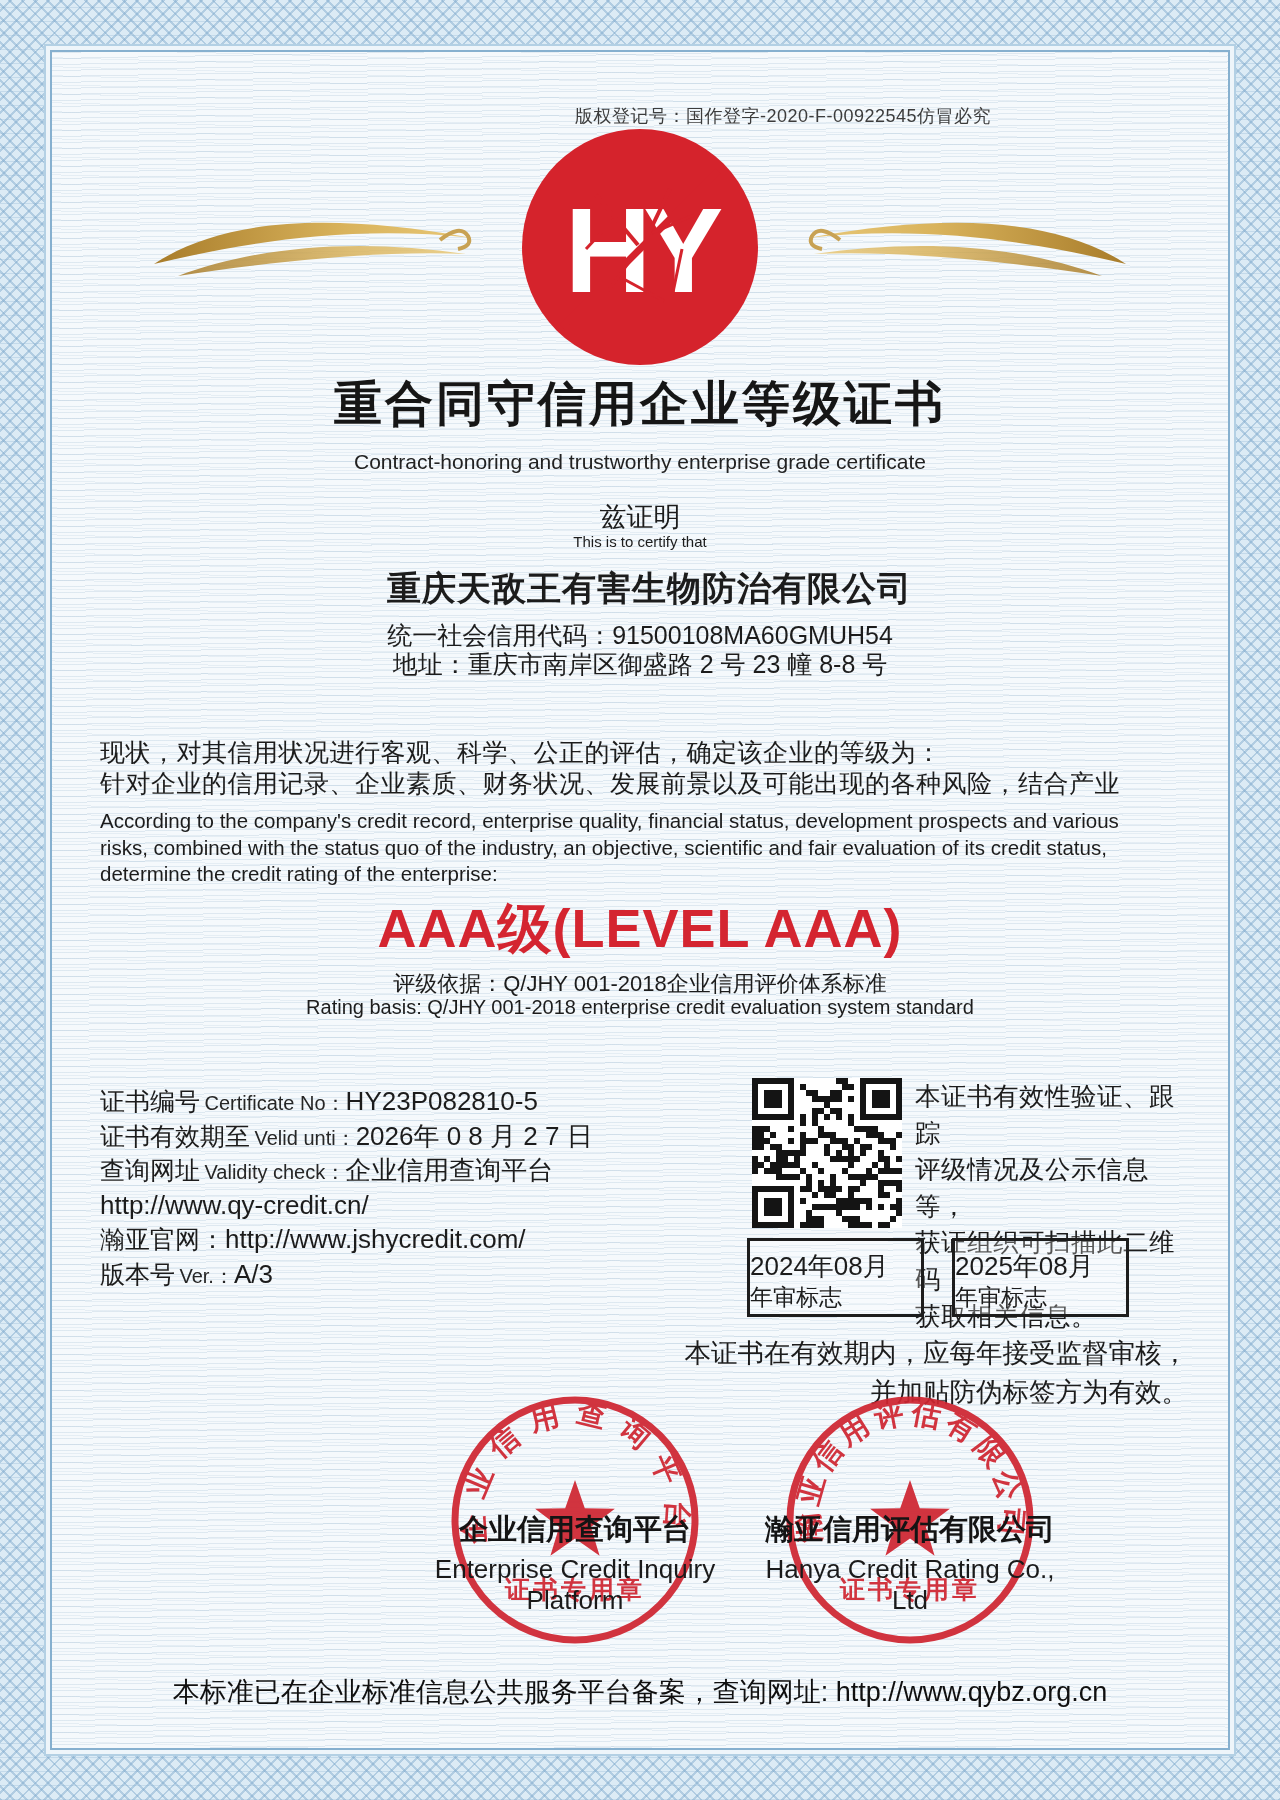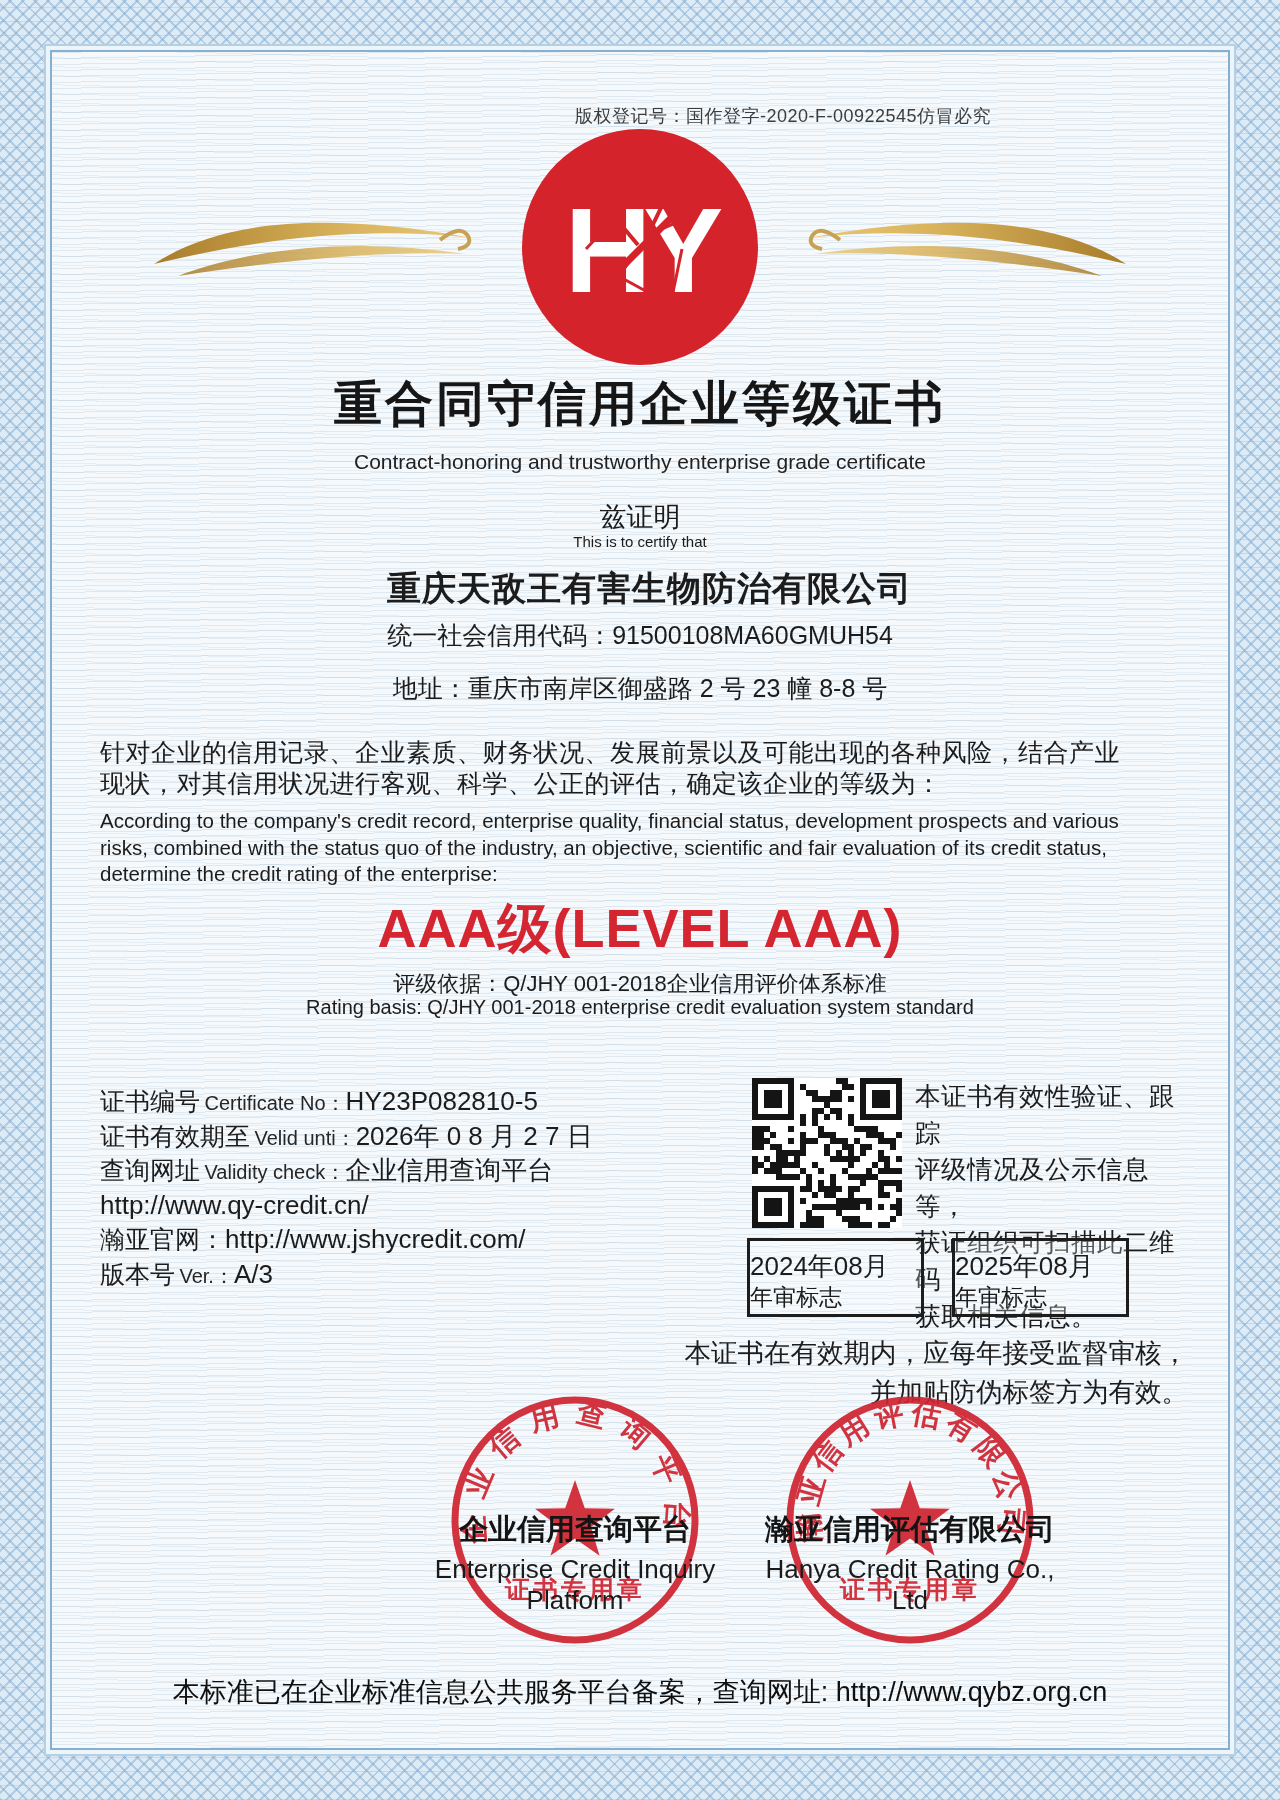--- a/index.html
+++ b/index.html
@@ -34,21 +34,21 @@
   .flourish { top:208px; width:330px; height:84px; }
   .flourish-left { left:148px; }
   .flourish-right { left:802px; transform:scaleX(-1); }
 
   .title { top:372px; font-size:48px; font-weight:700; letter-spacing:3px; color:#161616; }
   .subtitle { top:450px; font-size:21px; color:#222; }
   .certify-zh { top:499px; font-size:27px; }
   .certify-en { top:533px; font-size:15px; }
   .company { top:566px; font-size:34px; font-weight:800; letter-spacing:1px;padding-left:19px; }
   .credit-code { top:619px; font-size:25px; }
-  .address { top:672px; font-size:25px; }
+  .address { top:648px; font-size:25px; }
 
   .para-zh { left:100px; right:92px; top:737px; font-size:25px; line-height:31px; letter-spacing:.5px; }
   .para-en { left:100px; right:92px; top:808px; font-size:20.5px; line-height:26.5px; }
 
   .rating { top:893px; font-size:54px; font-weight:800; color:#d42530; letter-spacing:1px; }
   .basis-zh { top:969px; font-size:22px; }
   .basis-en { top:996px; font-size:20px; }
 
   .details { left:100px; top:1086px; width:620px; }
   .d-row { line-height:31.6px; white-space:nowrap; }
@@ -128,22 +128,22 @@
 
   <h1 class="abs ctr title ink">重合同守信用企业等级证书</h1>
   <div class="abs ctr subtitle">Contract-honoring and trustworthy enterprise grade certificate</div>
   <div class="abs ctr certify-zh ink">兹证明</div>
   <div class="abs ctr certify-en ink">This is to certify that</div>
   <div class="abs ctr company ink">重庆天敌王有害生物防治有限公司</div>
   <div class="abs ctr credit-code ink">统一社会信用代码：91500108MA60GMUH54</div>
   <div class="abs ctr address ink">地址：重庆市南岸区御盛路 2 号 23 幢 8-8 号</div>
 
   <div class="abs para-zh ink">
+    <div>现状，对其信用状况进行客观、科学、公正的评估，确定该企业的等级为：</div>
     <div>针对企业的信用记录、企业素质、财务状况、发展前景以及可能出现的各种风险，结合产业</div>
-    <div>现状，对其信用状况进行客观、科学、公正的评估，确定该企业的等级为：</div>
   </div>
   <div class="abs para-en ink">
     <div>According to the company's credit record, enterprise quality, financial status, development prospects and various</div>
     <div>risks, combined with the status quo of the industry, an objective, scientific and fair evaluation of its credit status,</div>
     <div>determine the credit rating of the enterprise:</div>
   </div>
 
   <div class="abs ctr rating">AAA级(LEVEL AAA)</div>
   <div class="abs ctr basis-zh ink">评级依据：Q/JHY 001-2018企业信用评价体系标准</div>
   <div class="abs ctr basis-en ink">Rating basis: Q/JHY 001-2018 enterprise credit evaluation system standard</div>

